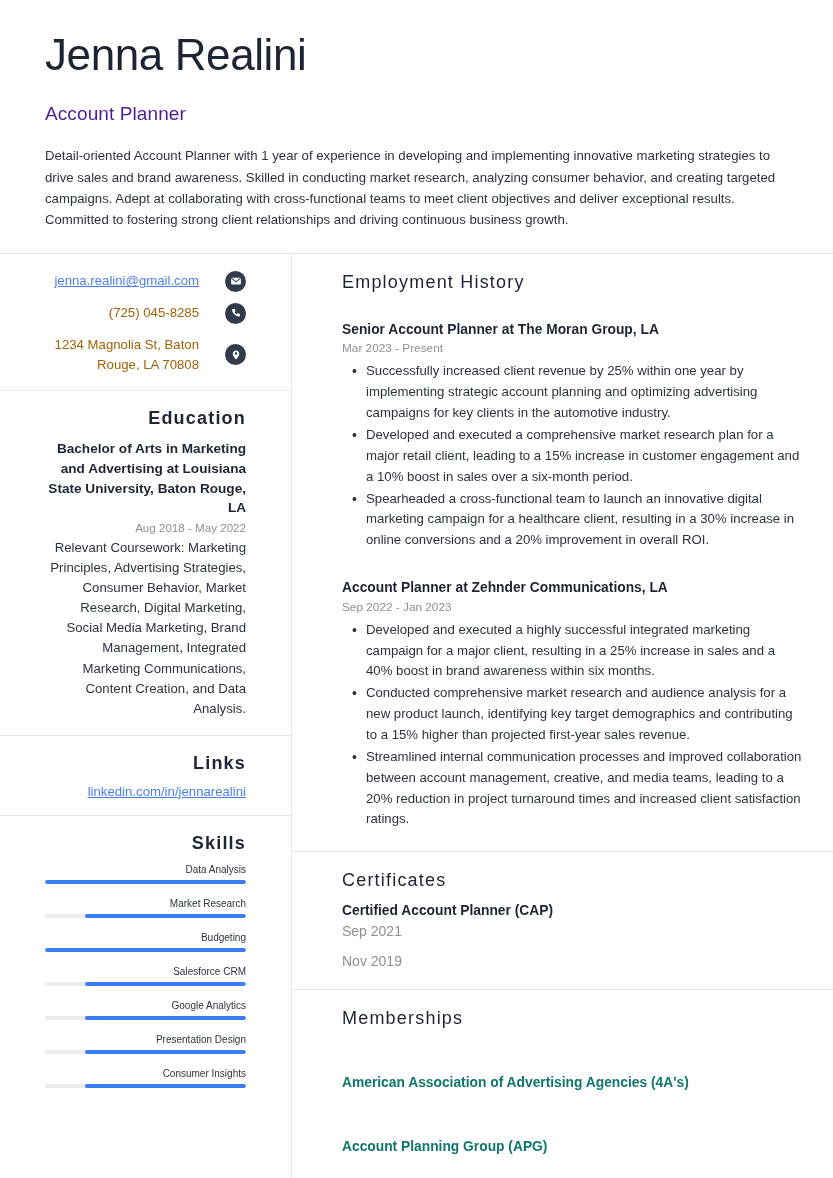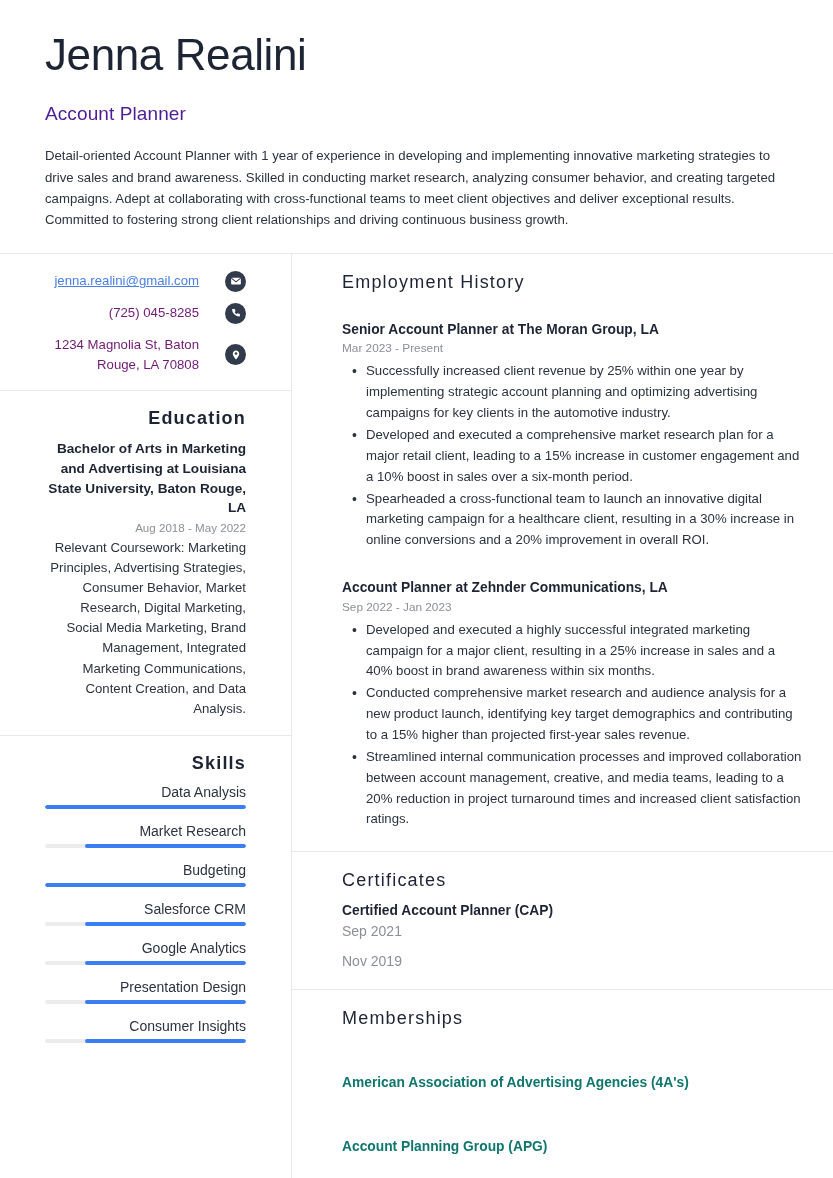--- a/index.html
+++ b/index.html
@@ -77,21 +77,21 @@
     display: flex;
     align-items: center;
     justify-content: flex-end;
     gap: 26px;
     margin-bottom: 11px;
   }
   .contact-row:last-child { margin-bottom: 0; }
   .contact-text {
     font-size: 13.2px;
     line-height: 1.5;
-    color: #701a75;
+    color: #a16207;
     text-align: right;
   }
   .contact-text.link {
     color: #4a7fe8;
     text-decoration: underline;
   }
   .icon-circle {
     flex: 0 0 auto;
     width: 21px;
     height: 21px;
@@ -133,21 +133,21 @@
     color: #4a7fe8;
     text-decoration: underline;
     display: block;
     margin-top: 2px;
   }
 
   
   .skill { margin-bottom: 14px; }
   .skill:last-child { margin-bottom: 2px; }
   .skill-label {
-    font-size: 14px;
+    font-size: 10px;
     color: #2c3340;
     margin-bottom: 5px;
   }
   .skill-track {
     position: relative;
     height: 4px;
     width: 100%;
     background: #ececed;
     border-radius: 2px;
     overflow: hidden;
@@ -281,20 +281,24 @@
 
       </div>
 
       <div class="lblock">
         <div class="sec-title">Education</div>
         <div class="edu-degree">Bachelor of Arts in Marketing and Advertising at Louisiana State University, Baton Rouge, LA</div>
         <div class="edu-date">Aug 2018 - May 2022</div>
         <div class="edu-desc">Relevant Coursework: Marketing Principles, Advertising Strategies, Consumer Behavior, Market Research, Digital Marketing, Social Media Marketing, Brand Management, Integrated Marketing Communications, Content Creation, and Data Analysis.</div>
       </div>
 
+      <div class="lblock">
+        <div class="sec-title">Links</div>
+        <a class="link-item" href="#">linkedin.com/in/jennarealini</a>
+      </div>
 
       <div class="lblock">
         <div class="sec-title">Skills</div>
         <div id="skills-list">
             <div class="skill">
               <div class="skill-label">Data Analysis</div>
               <div class="skill-track">
                 <div class="skill-fill" style="width: 100%;"></div>
               </div>
             </div>

